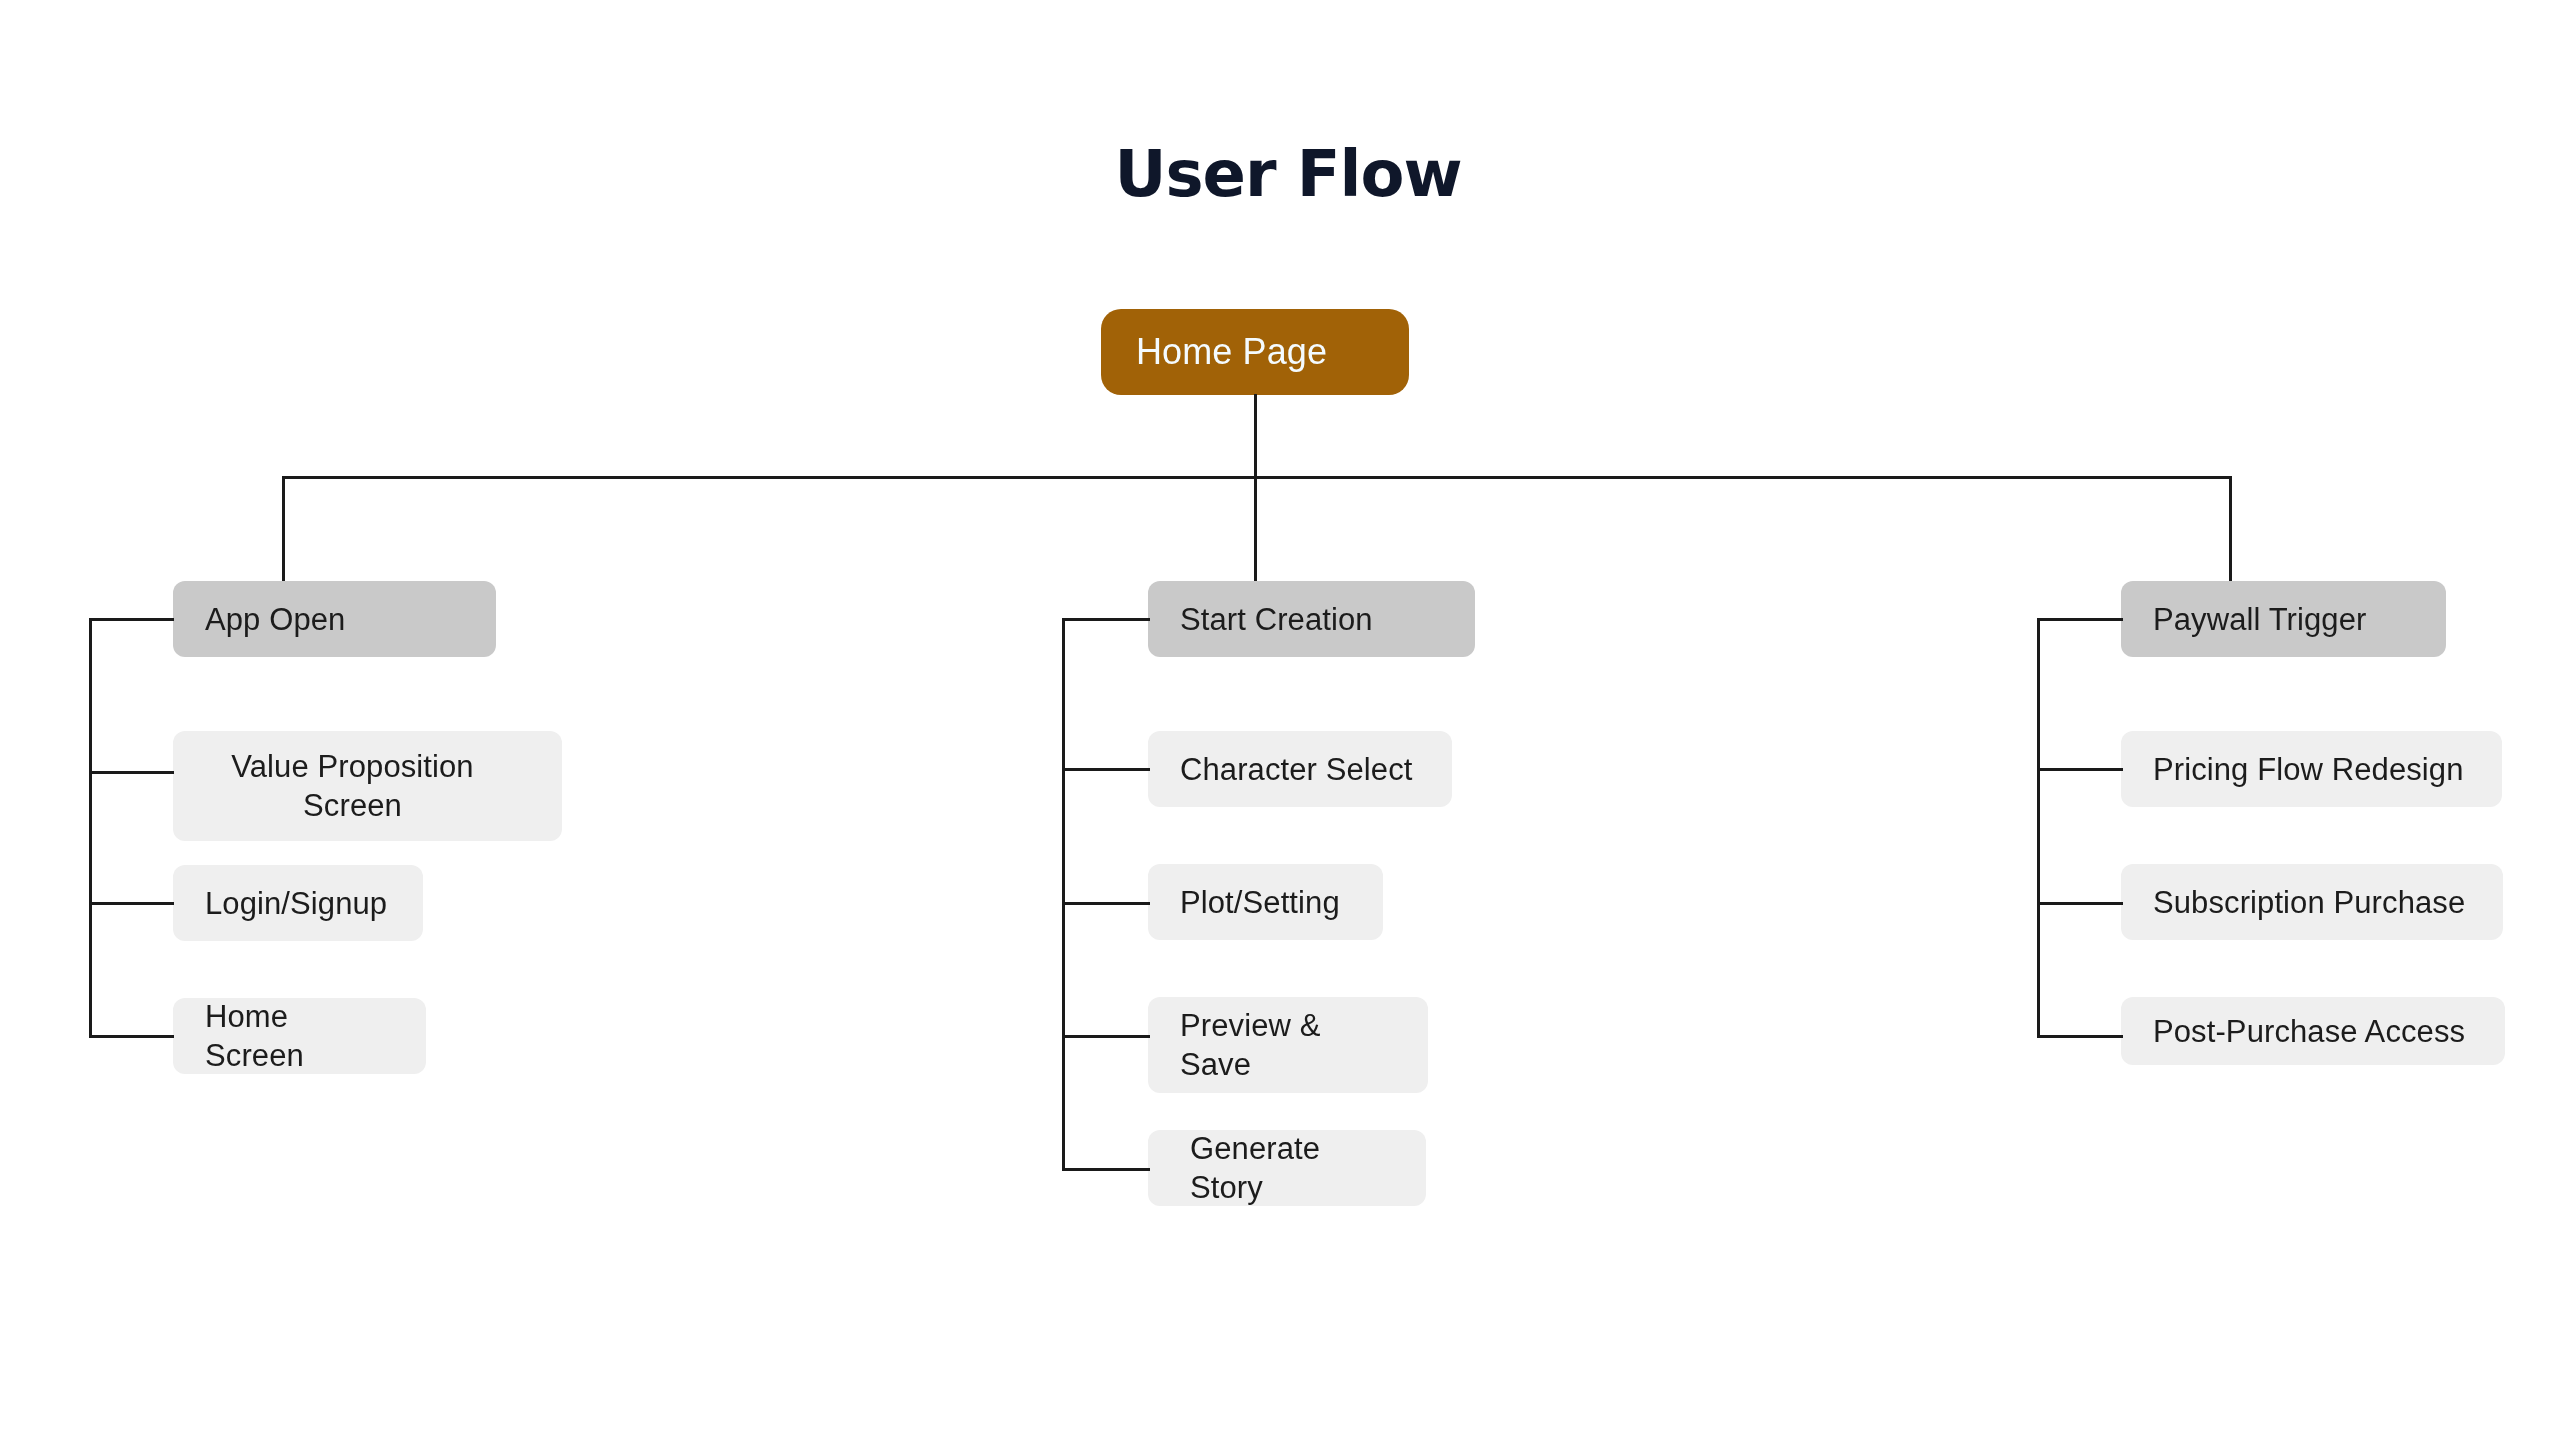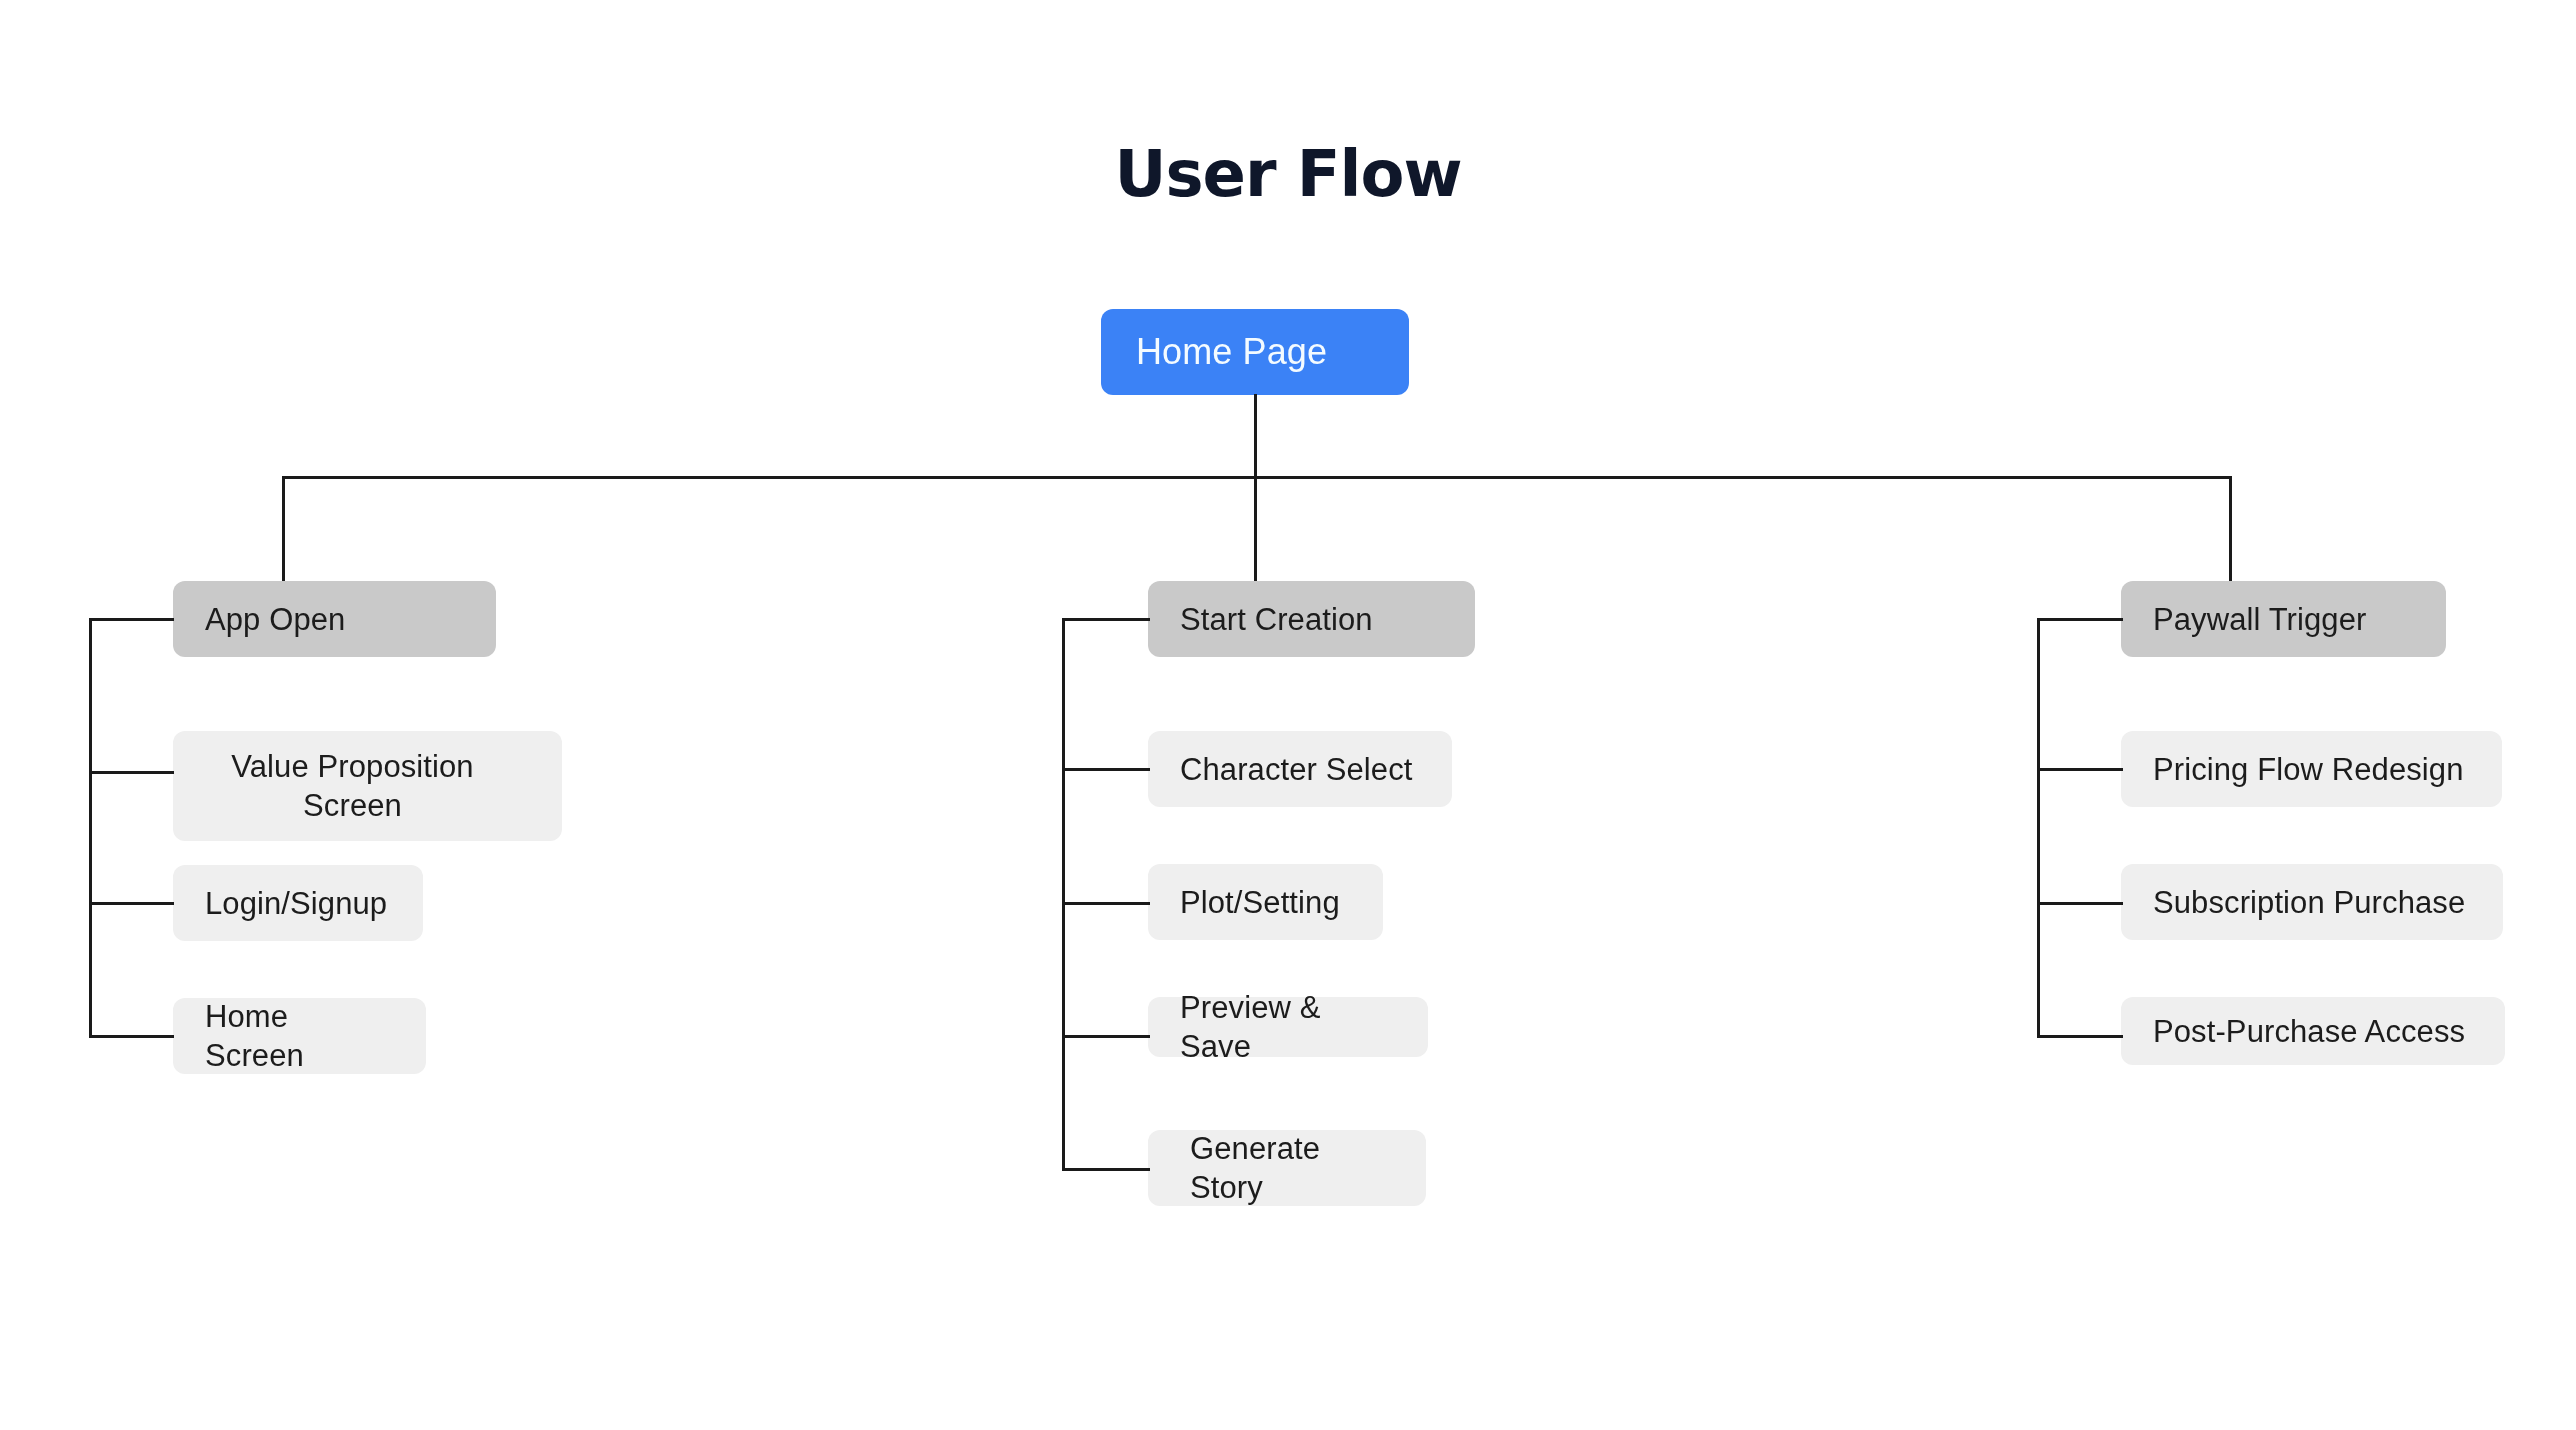--- a/index.html
+++ b/index.html
@@ -48,21 +48,22 @@
   }
   .node .label {
     display: block;
     padding: 0 32px;
     font-size: 31px;
     line-height: 39px;
     letter-spacing: 0.1px;
   }
 
   .node.root {
-    background: #3b82f6;
+    background: #a16207;
+    border-radius: 20px;
   }
   .node.root .label {
     color: #f4fbff;
     font-size: 36px;
     line-height: 42px;
     padding: 0 35px;
   }
 
   .node.section {
     background: #c9c9c9;
@@ -140,21 +141,21 @@
   <div class="node leaf" style="left:1148px; top:731px; width:304px; height:76px;">
     <span class="label">Character Select</span>
   </div>
   <div class="line h" style="left:1062px; top:768px; width:88px;"></div>
 
   <div class="node leaf" style="left:1148px; top:864px; width:235px; height:76px;">
     <span class="label">Plot/Setting</span>
   </div>
   <div class="line h" style="left:1062px; top:902px; width:88px;"></div>
 
-  <div class="node leaf" style="left:1148px; top:997px; width:280px; height:60px;justify-content:center;">
+  <div class="node leaf" style="left:1148px; top:997px; width:280px; height:96px;justify-content:center;">
     <span class="label">Preview &amp; Save</span>
   </div>
   <div class="line h" style="left:1062px; top:1035px; width:88px;"></div>
 
   <div class="node leaf" style="left:1148px; top:1130px; width:278px; height:76px;padding-left:10px;">
     <span class="label">Generate Story</span>
   </div>
   <div class="line h" style="left:1062px; top:1168px; width:88px;"></div>
 
   <div class="node section" style="left:2121px; top:581px; width:325px; height:76px;">

